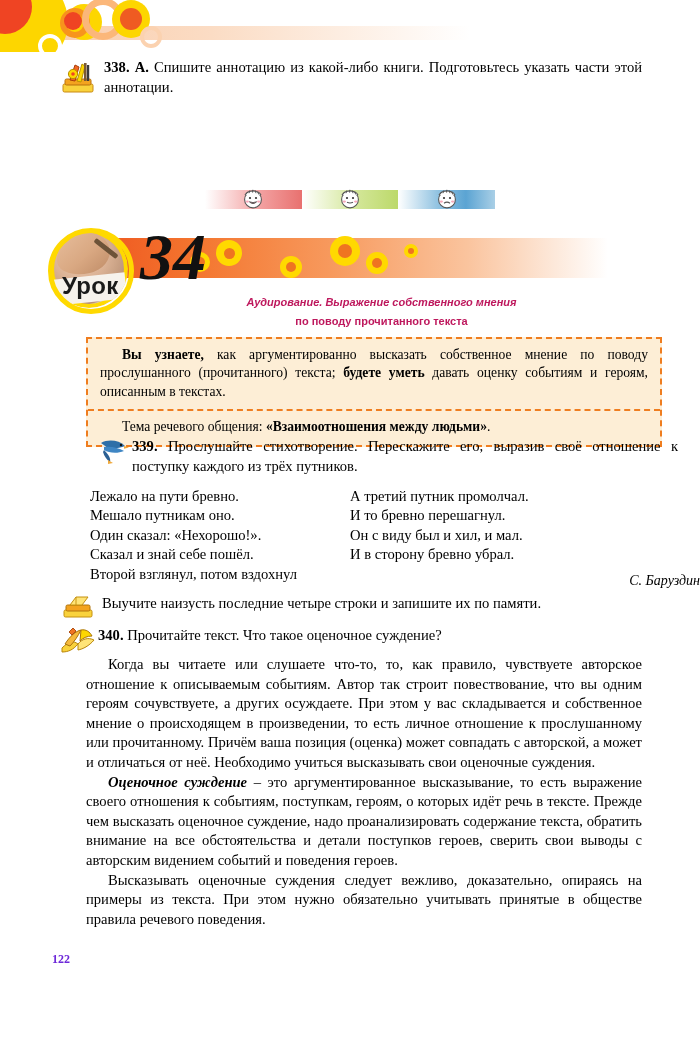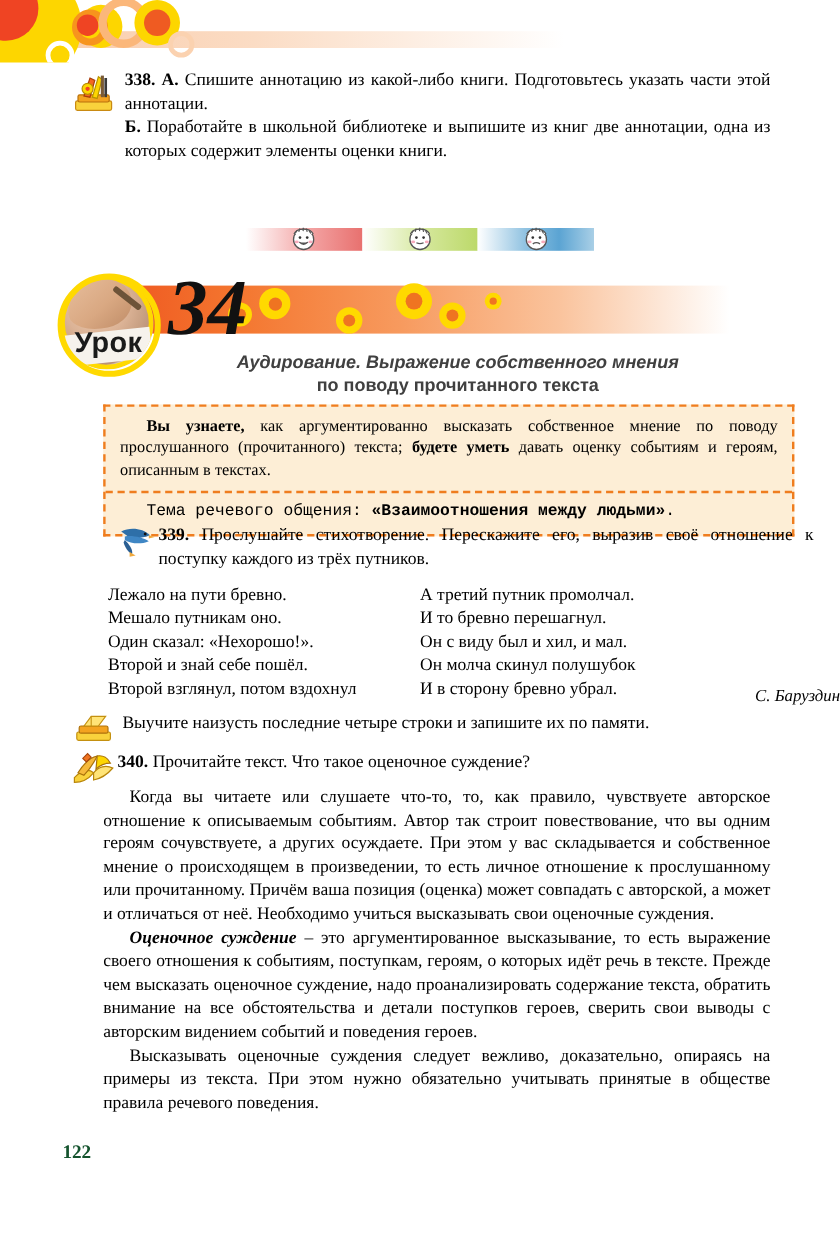--- a/index.html
+++ b/index.html
@@ -94,21 +94,21 @@
     position:absolute;left:140px;top:-4px;
     font-family:"Liberation Serif", serif;
     font-style:italic;font-weight:bold;font-size:66px;
     color:#111;line-height:66px;
   }
 
   .lesson-title{
     position:absolute;left:0;top:293px;width:700px;
     text-align:center;padding-left:63px;box-sizing:border-box;
     font-family:"Liberation Sans", sans-serif;
-    font-weight:bold;font-size:15px;line-height:19px;color:#404040;
+    font-weight:bold;font-size:11px;line-height:19px;color:#be185d;
   }
   .lesson-title .l1{font-style:italic;}
 
   
   .infobox{
     position:absolute;left:62px;top:337px;width:576px;
     background:#fdeed6;
     border:2px dashed #ef7d1f;
     box-sizing:border-box;
     margin-left:24px;
@@ -140,21 +140,21 @@
   #ex340{position:absolute;left:0;top:626px;width:700px;}
   #ex340 .ex-body{padding-left:2px;}
 
   .body340{position:absolute;left:0;top:655px;width:700px;padding:0 58px 0 86px;box-sizing:border-box;}
   .body340 p{margin:0;}
   .body340 .p-ind{text-indent:22px;}
 
   .pagenum{
     position:absolute;left:52px;top:952px;
     font-family:"Liberation Serif", serif;
-    font-size:16px;font-weight:bold;color:#14532d;
+    font-size:12px;font-weight:bold;color:#6d28d9;
   }
 
   
   .icon-book{position:absolute;left:0;top:0;width:100%;height:100%;}
 </style>
 </head>
 <body>
 
 <div class="page">
 
@@ -182,23 +182,20 @@
         <rect x="26" y="5" width="2.6" height="18" fill="#7a5a36"></rect>
         <rect x="29" y="7" width="2.2" height="16" fill="#3b3b3b"></rect>
         <circle cx="15" cy="16" r="4.6" fill="#fdd600" stroke="#b98f00" stroke-width="1"></circle>
         <circle cx="15" cy="16" r="1.8" fill="#ef4423"></circle>
       </svg>
     </div>
     <div class="ex-body">
       <div class="txt">
         <b>338.</b>
         <b>А.</b><span> Спишите аннотацию из какой-либо книги. Подготовьтесь указать части этой аннотации.</span>
-      </div>
-      <div class="txt">
-        <b>Б.</b><span> Поработайте в школьной библиотеке и выпишите из книг две аннотации, одна из которых содержит элементы оценки книги.</span>
       </div>
     </div>
   </div>
 
   <div class="faces">
     <div class="face-seg seg-r">
       <svg class="face" viewBox="0 0 24 24">
         <circle cx="12" cy="12.5" r="8.4" fill="#ffffff" stroke="#555" stroke-width="1.1"></circle>
         <path d="M4 8 q2-4 8-4 q6 0 8 4" fill="#ffffff" stroke="#555" stroke-width="1.1"></path>
         <path d="M5 7.5 l1.6-2.6 M8 6.2 l.8-2.8 M11.6 5.6 l.2-2.8 M15 6.2 l-.7-2.7 M18 7.6 l-1.5-2.6" stroke="#555" stroke-width="1" fill="none"></path>
@@ -267,21 +264,21 @@
   </div>
 
   <div class="infobox">
     <div class="part">
       <div class="txt indent">
         <b>Вы узнаете,</b><span> как аргументированно высказать собственное мнение по поводу прослушанного (прочитанного) текста; </span><b>будете уметь</b><span> давать оценку событиям и героям, описанным в текстах.</span>
       </div>
     </div>
     <div class="divider"></div>
     <div class="part">
-      <div class="txt indent" style="text-align:left;font-family:Liberation Mono, monospace;">
+      <div class="txt indent" style="text-align:left;">
         <span>Тема речевого общения: </span><b>«Взаимоотношения между людьми»</b><span>.</span>
       </div>
     </div>
   </div>
 
   <div id="ex339" class="ex-row">
     <div class="ex-icon" style="width:32px;height:30px;margin-left:62px;">
       <svg viewBox="0 0 32 30" class="icon-book" aria-hidden="true">
         <path d="M3 6 C10 2 21 3 27 9 C22 11 16 12 10 11 Z" fill="#2e6fa8"></path>
         <path d="M6 10 C13 9 21 11 26 14 C19 17 11 16 6 13 Z" fill="#3f86c4"></path>
@@ -296,28 +293,27 @@
         <b>339.</b><span> Прослушайте стихотворение. Перескажите его, выразив своё отношение к поступку каждого из трёх путников.</span>
       </div>
     </div>
   </div>
 
   <div class="poem">
     <div class="poem-col c1">
       <div>Лежало на пути бревно.</div>
       <div>Мешало путникам оно.</div>
       <div>Один сказал: «Нехорошо!».</div>
-      <div>Второй и знай себе пошёл.</div>
+      <div>Сказал и знай себе пошёл.</div>
       <div>Второй взглянул, потом вздохнул</div>
     </div>
     <div class="poem-col c2">
       <div>А третий путник промолчал.</div>
       <div>И то бревно перешагнул.</div>
       <div>Он с виду был и хил, и мал.</div>
-      <div>Он молча скинул полушубок</div>
       <div>И в сторону бревно убрал.</div>
     </div>
   </div>
   <div class="poem-author">С. Баруздин</div>
 
   <div id="learn-row" class="ex-row">
     <div class="ex-icon">
       <svg viewBox="0 0 34 26" class="icon-book" aria-hidden="true">
         <rect x="2" y="16" width="28" height="7" rx="1.5" fill="#f9d23c" stroke="#c4900f" stroke-width="1"></rect>
         <rect x="4" y="11" width="24" height="6" rx="1.5" fill="#f3a31f" stroke="#b0730c" stroke-width="1"></rect>

